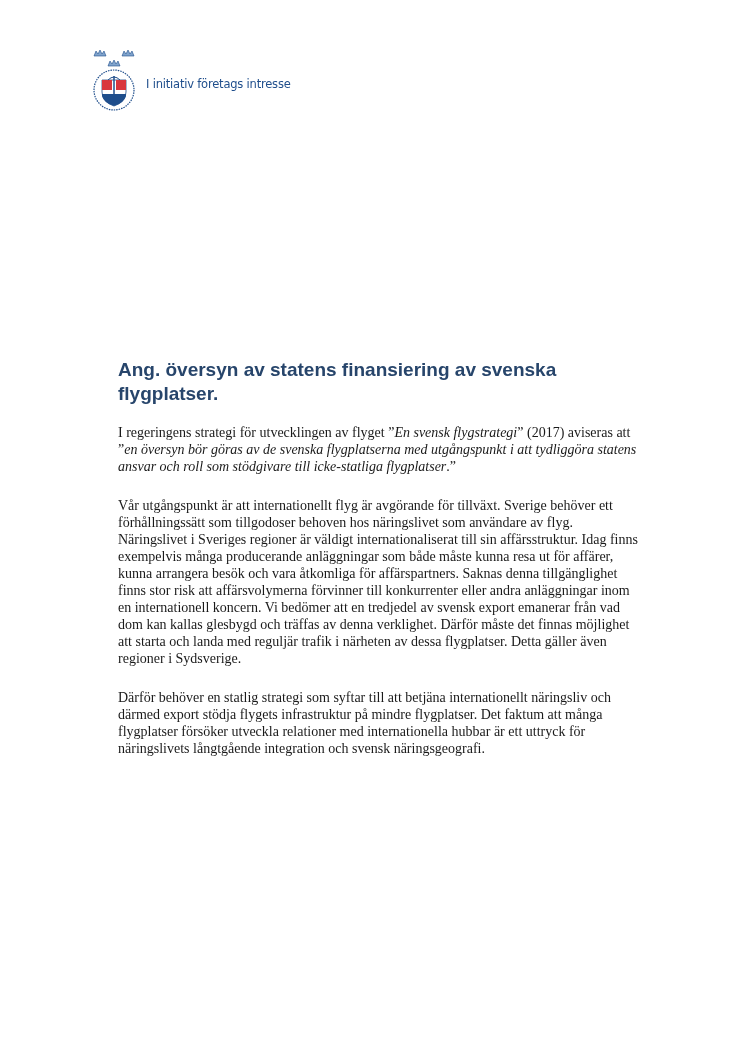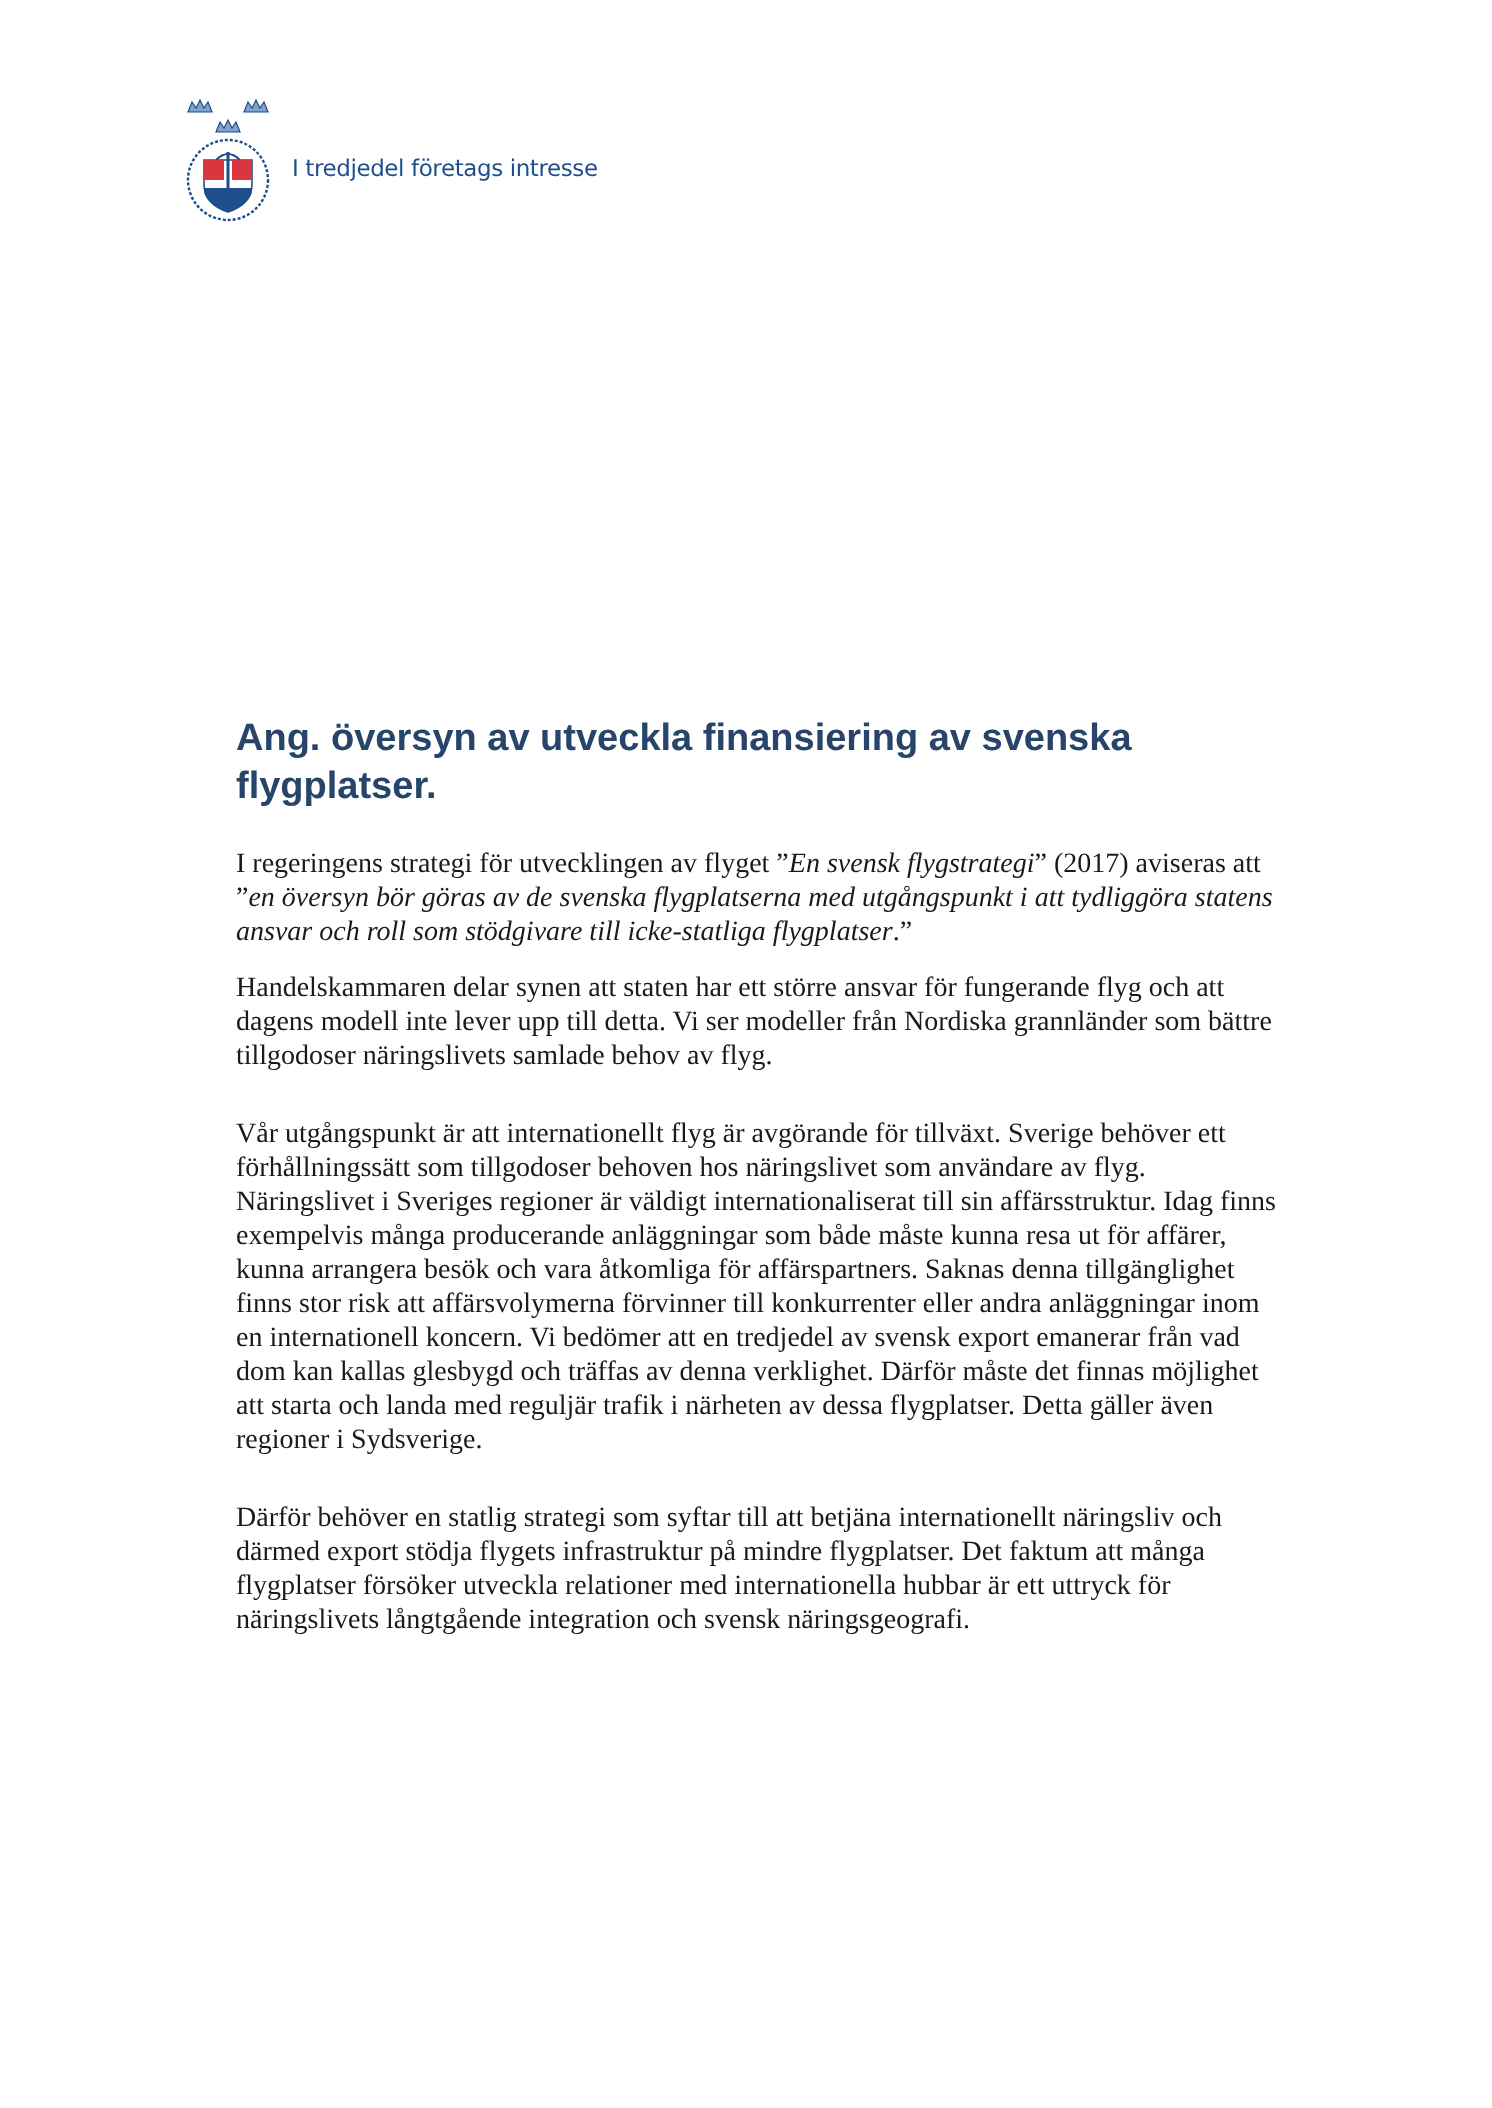--- a/index.html
+++ b/index.html
@@ -37,27 +37,26 @@
     <circle cx="26" cy="44" r="20" fill="none" stroke="#1f4e8c" stroke-width="1.2" stroke-dasharray="1.5 1"></circle>
 
     <path d="M14 34 L38 34 L38 46 Q38 56 26 60 Q14 56 14 46 Z" fill="#ffffff" stroke="#1f4e8c" stroke-width="0.8"></path>
     <path d="M14 34 L24 34 L24 44 L14 44 Z" fill="#d9363e"></path>
     <path d="M28 34 L38 34 L38 44 L28 44 Z" fill="#d9363e"></path>
     <path d="M14 48 L38 48 L38 50 Q36 57 26 60 Q16 57 14 50 Z" fill="#1f4e8c"></path>
     <line x1="26" y1="30" x2="26" y2="56" stroke="#1f4e8c" stroke-width="1.5"></line>
     <path d="M20 34 Q26 28 32 34" fill="none" stroke="#1f4e8c" stroke-width="1"></path>
   </svg>
   <div class="logo-text">
-    <div class="logo-tagline">I tredjedel företags intresse</div>
+    <div class="logo-tagline">I initiativ företags intresse</div>
   </div>
 </div>
 
 <div class="address">
 </div>
 
-<h1 class="title">Ang. översyn av utveckla finansiering av svenska flygplatser.</h1>
+<h1 class="title">Ang. översyn av statens finansiering av svenska flygplatser.</h1>
 
 <div class="body">
   <p class="p1"><span>I regeringens strategi för utvecklingen av flyget ”</span><em>En svensk flygstrategi</em><span>” (2017) aviseras att ”</span><em>en översyn bör göras av de svenska flygplatserna med utgångspunkt i att tydliggöra statens ansvar och roll som stödgivare till icke-statliga flygplatser</em><span>.”</span></p>
-  <p class="p3">Handelskammaren delar synen att staten har ett större ansvar för fungerande flyg och att dagens modell inte lever upp till detta. Vi ser modeller från Nordiska grannländer som bättre tillgodoser näringslivets samlade behov av flyg.</p>
   <p class="p5">Vår utgångspunkt är att internationellt flyg är avgörande för tillväxt. Sverige behöver ett förhållningssätt som tillgodoser behoven hos näringslivet som användare av flyg. Näringslivet i Sveriges regioner är väldigt internationaliserat till sin affärsstruktur. Idag finns exempelvis många producerande anläggningar som både måste kunna resa ut för affärer, kunna arrangera besök och vara åtkomliga för affärspartners. Saknas denna tillgänglighet finns stor risk att affärsvolymerna förvinner till konkurrenter eller andra anläggningar inom en internationell koncern. Vi bedömer att en tredjedel av svensk export emanerar från vad dom kan kallas glesbygd och träffas av denna verklighet. Därför måste det finnas möjlighet att starta och landa med reguljär trafik i närheten av dessa flygplatser. Detta gäller även regioner i Sydsverige.</p>
   <p class="p6">Därför behöver en statlig strategi som syftar till att betjäna internationellt näringsliv och därmed export stödja flygets infrastruktur på mindre flygplatser. Det faktum att många flygplatser försöker utveckla relationer med internationella hubbar är ett uttryck för näringslivets långtgående integration och svensk näringsgeografi.</p>
 </div>
 
 </body></html>

